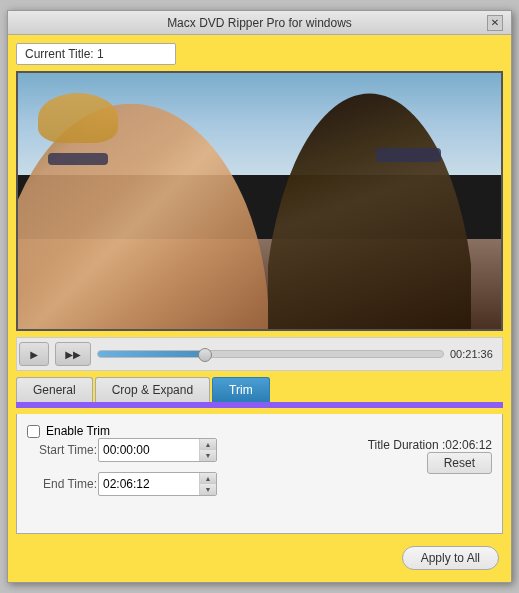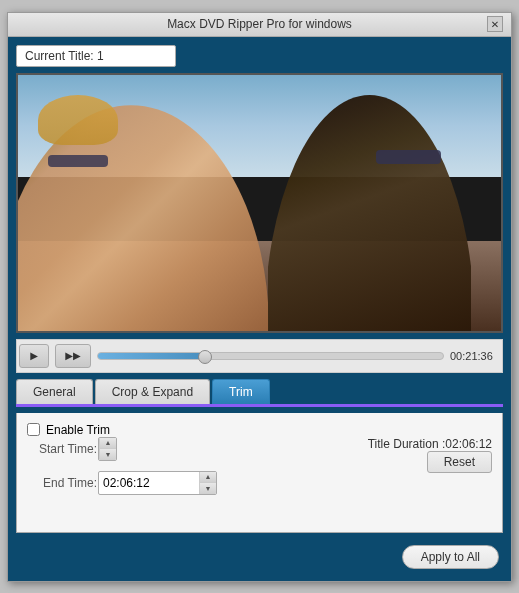--- a/index.html
+++ b/index.html
@@ -9,21 +9,21 @@
       background: #c0c0c0;
       display: flex;
       justify-content: center;
       align-items: center;
       width: 519px;
       height: 593px;
       overflow: hidden;
     }
     .window {
       width: 505px;
-      background: #0c4a6e;
+      background: #fde047;
       border: 1px solid #999;
       box-shadow: 2px 2px 8px rgba(0,0,0,0.4);
       display: flex;
       flex-direction: column;
       justify-content: space-between;
     }
     .title-bar {
       background: linear-gradient(to bottom, #e8e8e8, #d0d0d0);
       padding: 4px 8px;
       display: flex;
@@ -152,21 +152,21 @@
       border-radius: 50%;
     }
     .time-display {
       font-size: 11px;
       color: #333;
       min-width: 50px;
     }
     .tabs-row {
       display: flex;
       gap: 2px;
-      border-bottom: 3px solid #8b5cf6;
+      border-bottom: 6px solid #8b5cf6;
       padding-bottom: 0;
     }
     .tab {
       padding: 5px 16px;
       background: linear-gradient(to bottom, #e8e8e8, #d8d8d8);
       border: 1px solid #aaa;
       border-bottom: none;
       cursor: pointer;
       font-size: 12px;
       color: #333;
@@ -334,20 +334,21 @@
         <input type="checkbox" id="enableTrim" style="">
         <label for="enableTrim">Enable Trim</label>
       </div>
 
       <div class="fields-and-right">
         <div class="fields-col">
 
           <div class="field-row">
             <span class="field-label">Start Time:</span>
             <div class="time-input-wrap">
+              <input class="time-input" type="text" value="00:00:00" style="">
               <div class="spin-btns">
                 <button class="spin-btn">▲</button>
                 <button class="spin-btn">▼</button>
               </div>
             </div>
           </div>
 
           <div class="field-row">
             <span class="field-label">End Time:</span>
             <div class="time-input-wrap">

